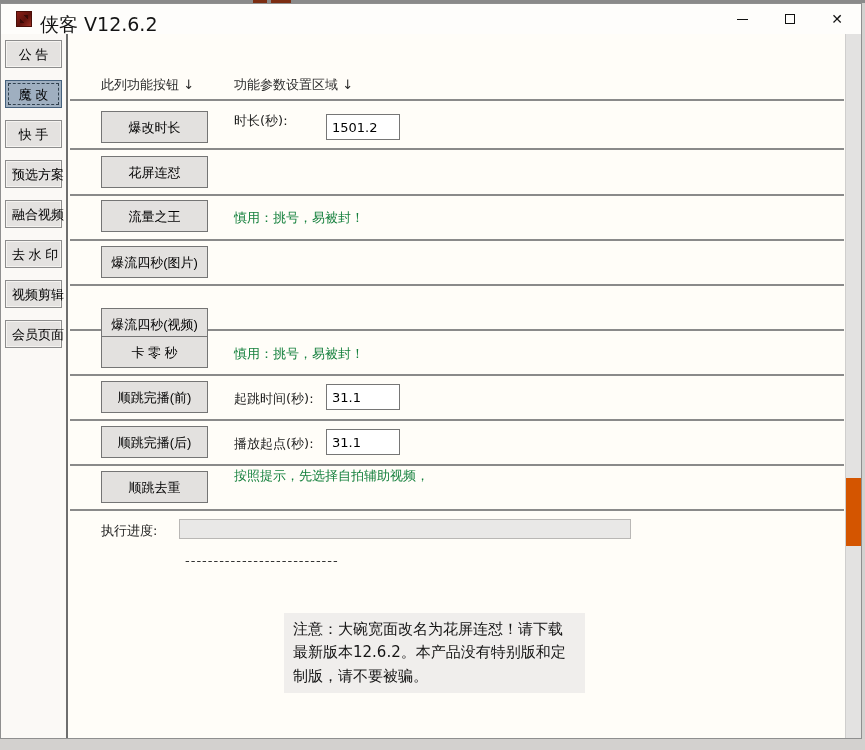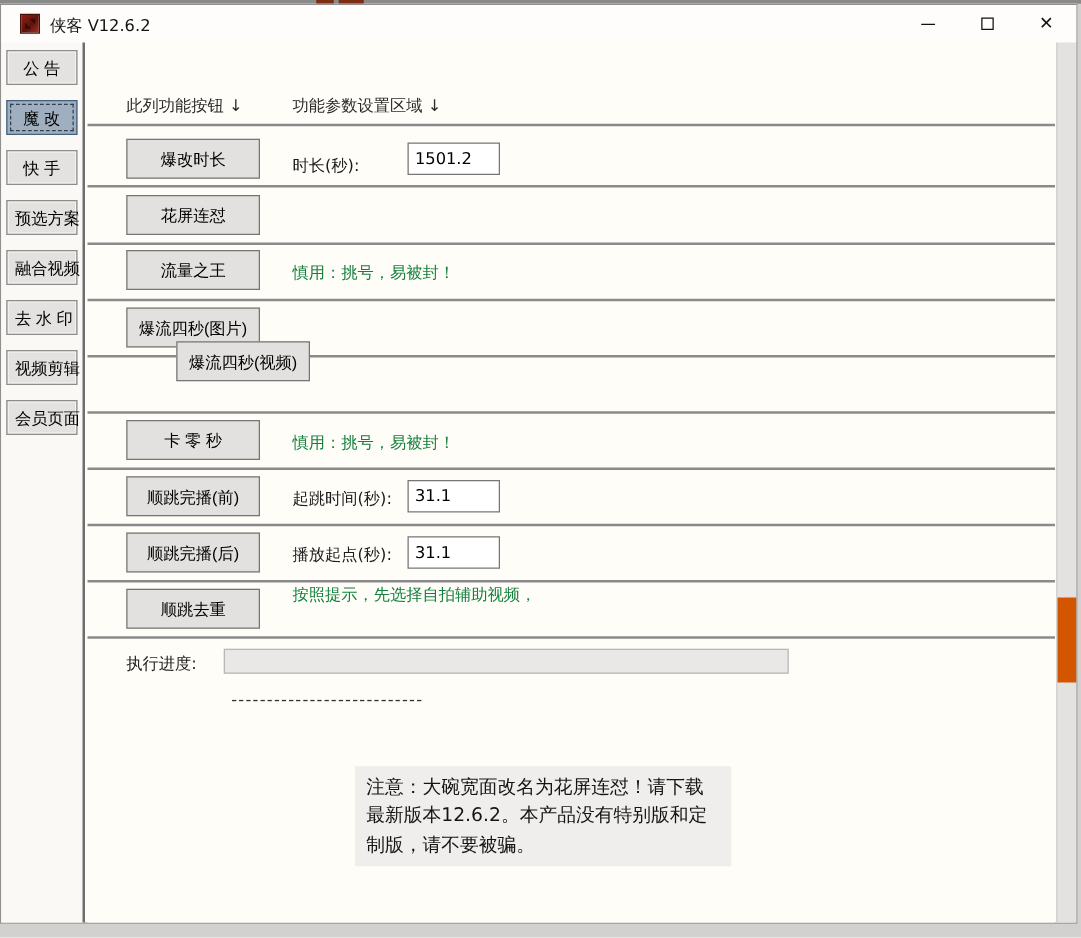--- a/index.html
+++ b/index.html
@@ -20,21 +20,21 @@
 
   
   .titlebar{position:absolute;top:0;left:0;right:0;height:30px;background:#fefdfb;}
   .app-icon{
     position:absolute;left:15px;top:7px;width:16px;height:16px;
     background:linear-gradient(135deg,#8c2018 0%,#5e120c 55%,#a03226 100%);
     border:1px solid #4a0e08;box-sizing:border-box;
   }
   .app-icon::after{content:"";position:absolute;left:3px;top:3px;width:8px;height:8px;
     background:linear-gradient(45deg,#3a0a06 30%,transparent 30%,transparent 70%,#3a0a06 70%);}
-  .app-title{position:absolute;left:39px;top:8px;font-size:13px;color:#141414;white-space:nowrap;}
+  .app-title{position:absolute;left:39px;top:8px;font-size:19px;color:#141414;white-space:nowrap;}
   .win-btn{position:absolute;top:0;width:46px;height:30px;display:flex;align-items:center;justify-content:center;cursor:default;}
   .win-btn.min{left:718px;} .win-btn.max{left:766px;} .win-btn.close{left:813px;}
   .glyph-min{width:11px;height:0;border-top:1px solid #111;}
   .glyph-max{width:10px;height:10px;border:1px solid #111;box-sizing:border-box;}
   .glyph-close{font-size:14px;color:#111;line-height:1;}
 
   
   .sidebar{
     position:absolute;top:30px;left:0;bottom:0;width:67px;
     background:#fbf9f6;border-right:2px solid #6e6e6e;box-sizing:border-box;
@@ -136,31 +136,31 @@
   <div class="sep" style="top:190px;"></div>
   <div class="sep" style="top:235px;"></div>
   <div class="sep" style="top:280px;"></div>
   <div class="sep" style="top:325px;"></div>
   <div class="sep" style="top:370px;"></div>
   <div class="sep" style="top:415px;"></div>
   <div class="sep" style="top:460px;"></div>
   <div class="sep" style="top:505px;"></div>
 
   <button class="fn-btn" style="top:107px;">爆改时长</button>
-  <div class="param-label" style="top:120px;">时长(秒):</div>
+  <div class="param-label" style="top:108px;">时长(秒):</div>
   <input class="field" style="top: 110px;" value="1501.2">
 
   <button class="fn-btn" style="top:152px;">花屏连怼</button>
 
   <button class="fn-btn" style="top:196px;">流量之王</button>
   <div class="param-note" style="top:205px;">慎用：挑号，易被封！</div>
 
   <button class="fn-btn" style="top:242px;">爆流四秒(图片)</button>
 
-  <button class="fn-btn" style="top:269px;margin-left:40px;">爆流四秒(视频)</button>
+  <button class="fn-btn" style="top:304px;">爆流四秒(视频)</button>
 
   <button class="fn-btn" style="top:332px;">卡 零 秒</button>
   <div class="param-note" style="top:341px;">慎用：挑号，易被封！</div>
 
   <button class="fn-btn" style="top:377px;">顺跳完播(前)</button>
   <div class="param-label" style="top:386px;">起跳时间(秒):</div>
   <input class="field" style="top: 380px;" value="31.1">
 
   <button class="fn-btn" style="top:422px;">顺跳完播(后)</button>
   <div class="param-label" style="top:431px;">播放起点(秒):</div>

